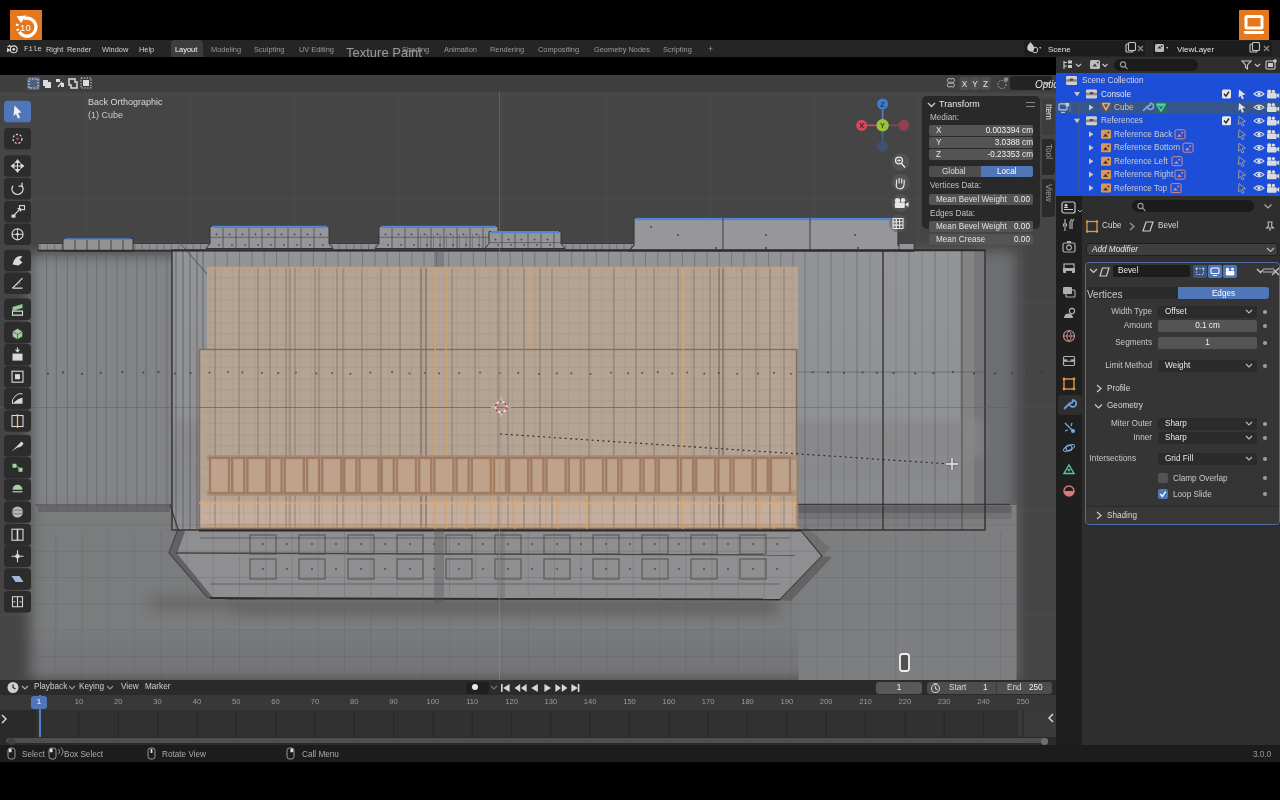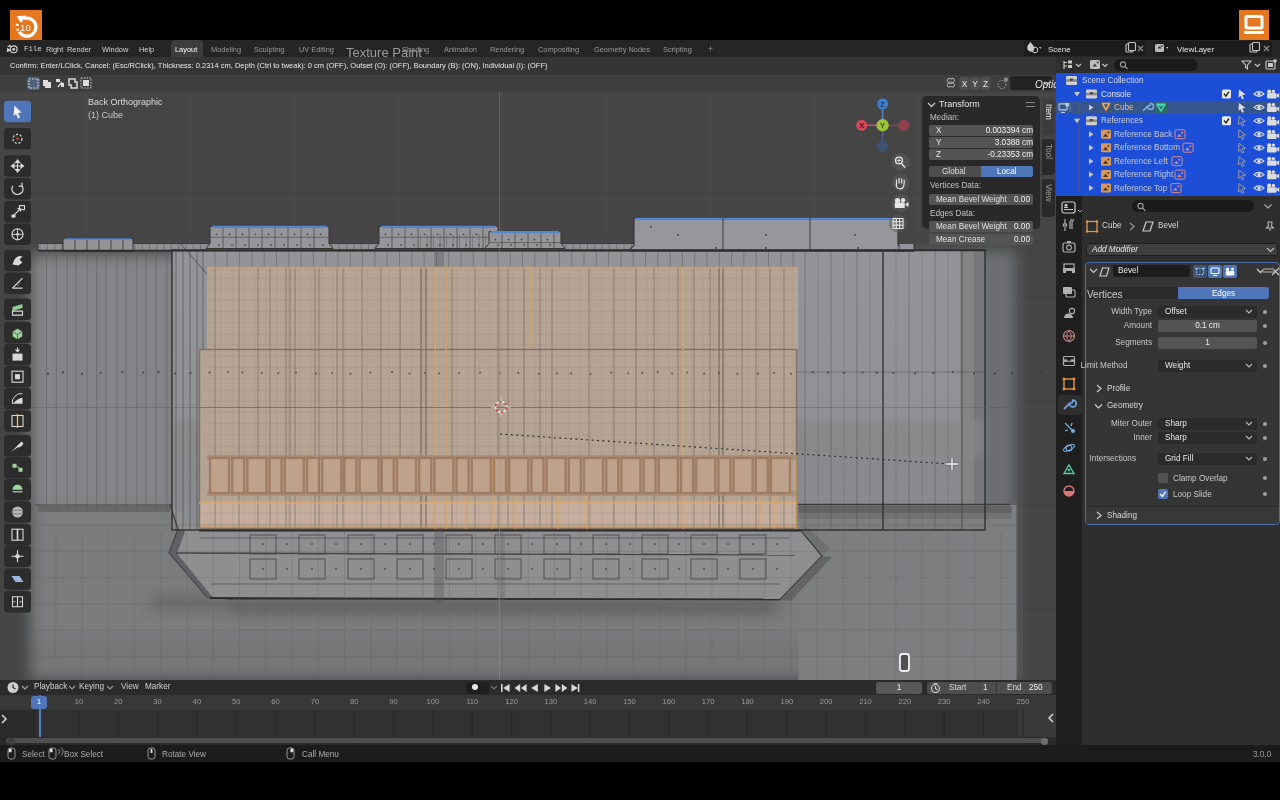--- a/index.html
+++ b/index.html
@@ -75,23 +75,20 @@
     </g>
     <text x="153" y="10.5" font-size="8" fill="#e2e2e2" font-family="Liberation Sans">ViewLayer</text>
     <g transform="translate(224,0)">
       <rect x="2" y="3" width="7" height="8" rx="1" fill="none" stroke="#c5c5c5" stroke-width="1.1"></rect>
       <rect x="4.5" y="1.5" width="7" height="8" rx="1" fill="#1d1d1d" stroke="#c5c5c5" stroke-width="1.1"></rect>
     </g>
     <path d="M 240 5 l 5 5 m 0 -5 l -5 5" stroke="#8a8a8a" stroke-width="1.3"></path>
   </svg>
 </div>
 
-<div class="abs" style="left:0;top:57px;width:1056px;height:18px;background:#353535;">
-  <div class="abs txt" style="left:10px;top:4px;font-size:7.5px;color:#e6e6e6;">Confirm: Enter/LClick, Cancel: (Esc/RClick), Thickness: 0.2314 cm, Depth (Ctrl to tweak): 0 cm (OFF), Outset (O): (OFF), Boundary (B): (ON), Individual (I): (OFF)</div>
-</div>
 
 <div class="abs" style="left:0;top:75px;width:1056px;height:17px;background:#3e3e3e;">
   <svg class="abs" style="left:26px;top:1px;" width="70" height="15" viewBox="0 0 70 15">
     <rect x="1" y="1" width="13" height="13" rx="2" fill="#50607a"></rect>
     <rect x="3" y="3" width="9" height="9" fill="none" stroke="#cfe0f5" stroke-width="1.2" stroke-dasharray="1.6 1.4"></rect>
     <g transform="translate(14,0)">
           <path d="M 3 4 h 5 v 2 h 3 v 6 h -6 v -2 h -2 z" fill="#dcdcdc"></path>
         </g>
     <g transform="translate(27,0)">
           <path d="M 3 3 h 4 v 3 h -4 z M 8 7 h 3 v 4 h -3 z" fill="#dcdcdc"></path>
@@ -1148,21 +1145,21 @@
       </svg>
       <div class="abs" style="left:207px;top:114px;width:3.5px;height:3.5px;border-radius:50%;background:#9a9a9a;"></div>
       <div class="abs txt" style="left:0;top:125px;width:96px;text-align:right;font-size:8.2px;color:#c8c8c8;">Amount</div>
       <div class="abs" style="left:102px;top:124px;width:99px;height:12px;background:#545454;border-radius:2px;"></div>
       <div class="abs txt" style="left:102px;top:125px;width:99px;text-align:center;font-size:8.2px;color:#f0f0f0;">0.1 cm</div>
       <div class="abs" style="left:207px;top:128px;width:3.5px;height:3.5px;border-radius:50%;background:#9a9a9a;"></div>
       <div class="abs txt" style="left:0;top:142px;width:96px;text-align:right;font-size:8.2px;color:#c8c8c8;">Segments</div>
       <div class="abs" style="left:102px;top:141px;width:99px;height:12px;background:#545454;border-radius:2px;"></div>
       <div class="abs txt" style="left:102px;top:142px;width:99px;text-align:center;font-size:8.2px;color:#f0f0f0;">1</div>
       <div class="abs" style="left:207px;top:145px;width:3.5px;height:3.5px;border-radius:50%;background:#9a9a9a;"></div>
-      <div class="abs txt" style="left:0;top:165px;width:96px;text-align:center;font-size:8.2px;color:#c8c8c8;">Limit Method</div>
+      <div class="abs txt" style="left:0;top:165px;width:96px;text-align:right;font-size:8.2px;color:#c8c8c8;">Limit Method</div>
       <div class="abs" style="left:102px;top:164px;width:99px;height:12px;background:#2b2b2b;border-radius:2px;"></div>
       <div class="abs txt" style="left:109px;top:165px;font-size:8.2px;color:#e8e8e8;">Weight</div>
       <svg class="abs" style="left:189px;top:167px;" width="8" height="6" viewBox="0 0 8 6">
         <path d="M 1 1 l 3 3 l 3 -3" stroke="#bbb" stroke-width="1.1" fill="none"></path>
       </svg>
       <div class="abs" style="left:207px;top:168px;width:3.5px;height:3.5px;border-radius:50%;background:#9a9a9a;"></div>
       <svg class="abs" style="left:39px;top:188px;" width="8" height="9" viewBox="0 0 8 9">
         <path d="M 2 1 l 4 3.5 l -4 3.5" stroke="#ccc" stroke-width="1.2" fill="none"></path>
       </svg>
       <div class="abs txt" style="left:51px;top:188px;font-size:8.2px;color:#d8d8d8;">Profile</div>

